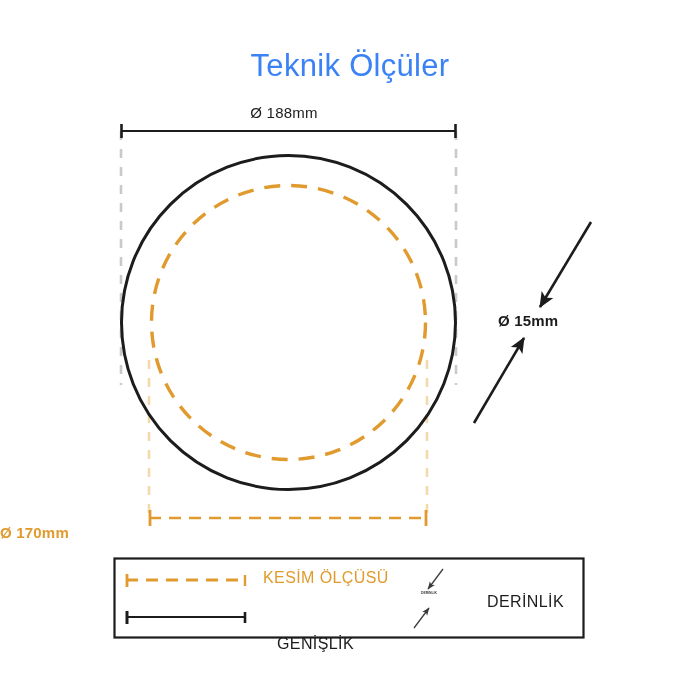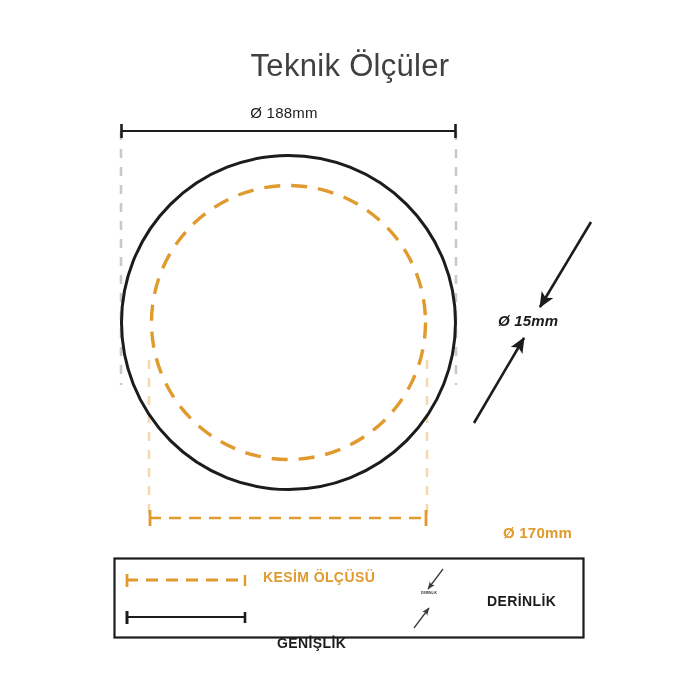--- a/index.html
+++ b/index.html
@@ -26,55 +26,54 @@
     position: absolute;
     white-space: nowrap;
     line-height: 1;
   }
   #title {
     left: 0;
     top: 50px;
     width: 700px;
     text-align: center;
     font-size: 31px;
-    color: #404040;
+    color: #3b82f6;
     letter-spacing: 0.3px;
   }
   #label-outer {
     left: 0;
     top: 105px;
     width: 568px;
     text-align: center;
     font-size: 15px;
     font-weight: normal;
     color: #1c1c1c;
     letter-spacing: 0.2px;
   }
   #label-inner {
     left: 0;
     top: 525px;
     width: 572px;
-    text-align: right;
+    text-align: left;
     font-size: 15px;
     font-weight: bold;
     color: #e09a2d;
     letter-spacing: 0.2px;
   }
   #label-depth {
     left: 498px;
     top: 313px;
     font-size: 15px;
     font-weight: bold;
     color: #1c1c1c;
     letter-spacing: 0.2px;
-    font-style: italic;
   }
   .legend-txt {
-    font-size: 14px;
-    font-weight: bold;
+    font-size: 16px;
+    font-weight: normal;
     letter-spacing: 0.4px;
   }
   #legend-cut {
     left: 263px;
     top: 570px;
     color: #e09a2d;
   }
   #legend-width {
     left: 277px;
     top: 636px;

